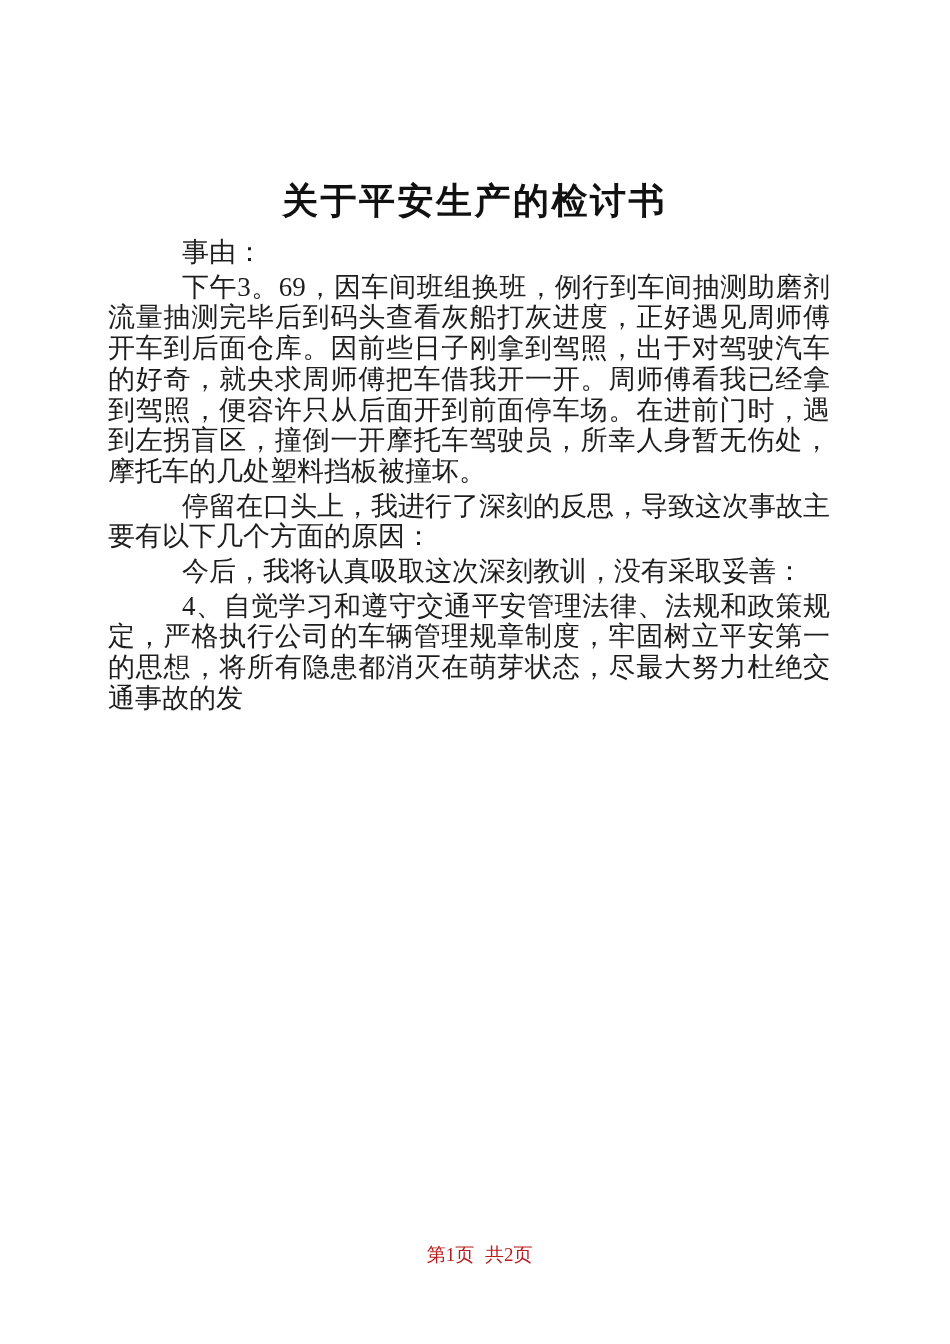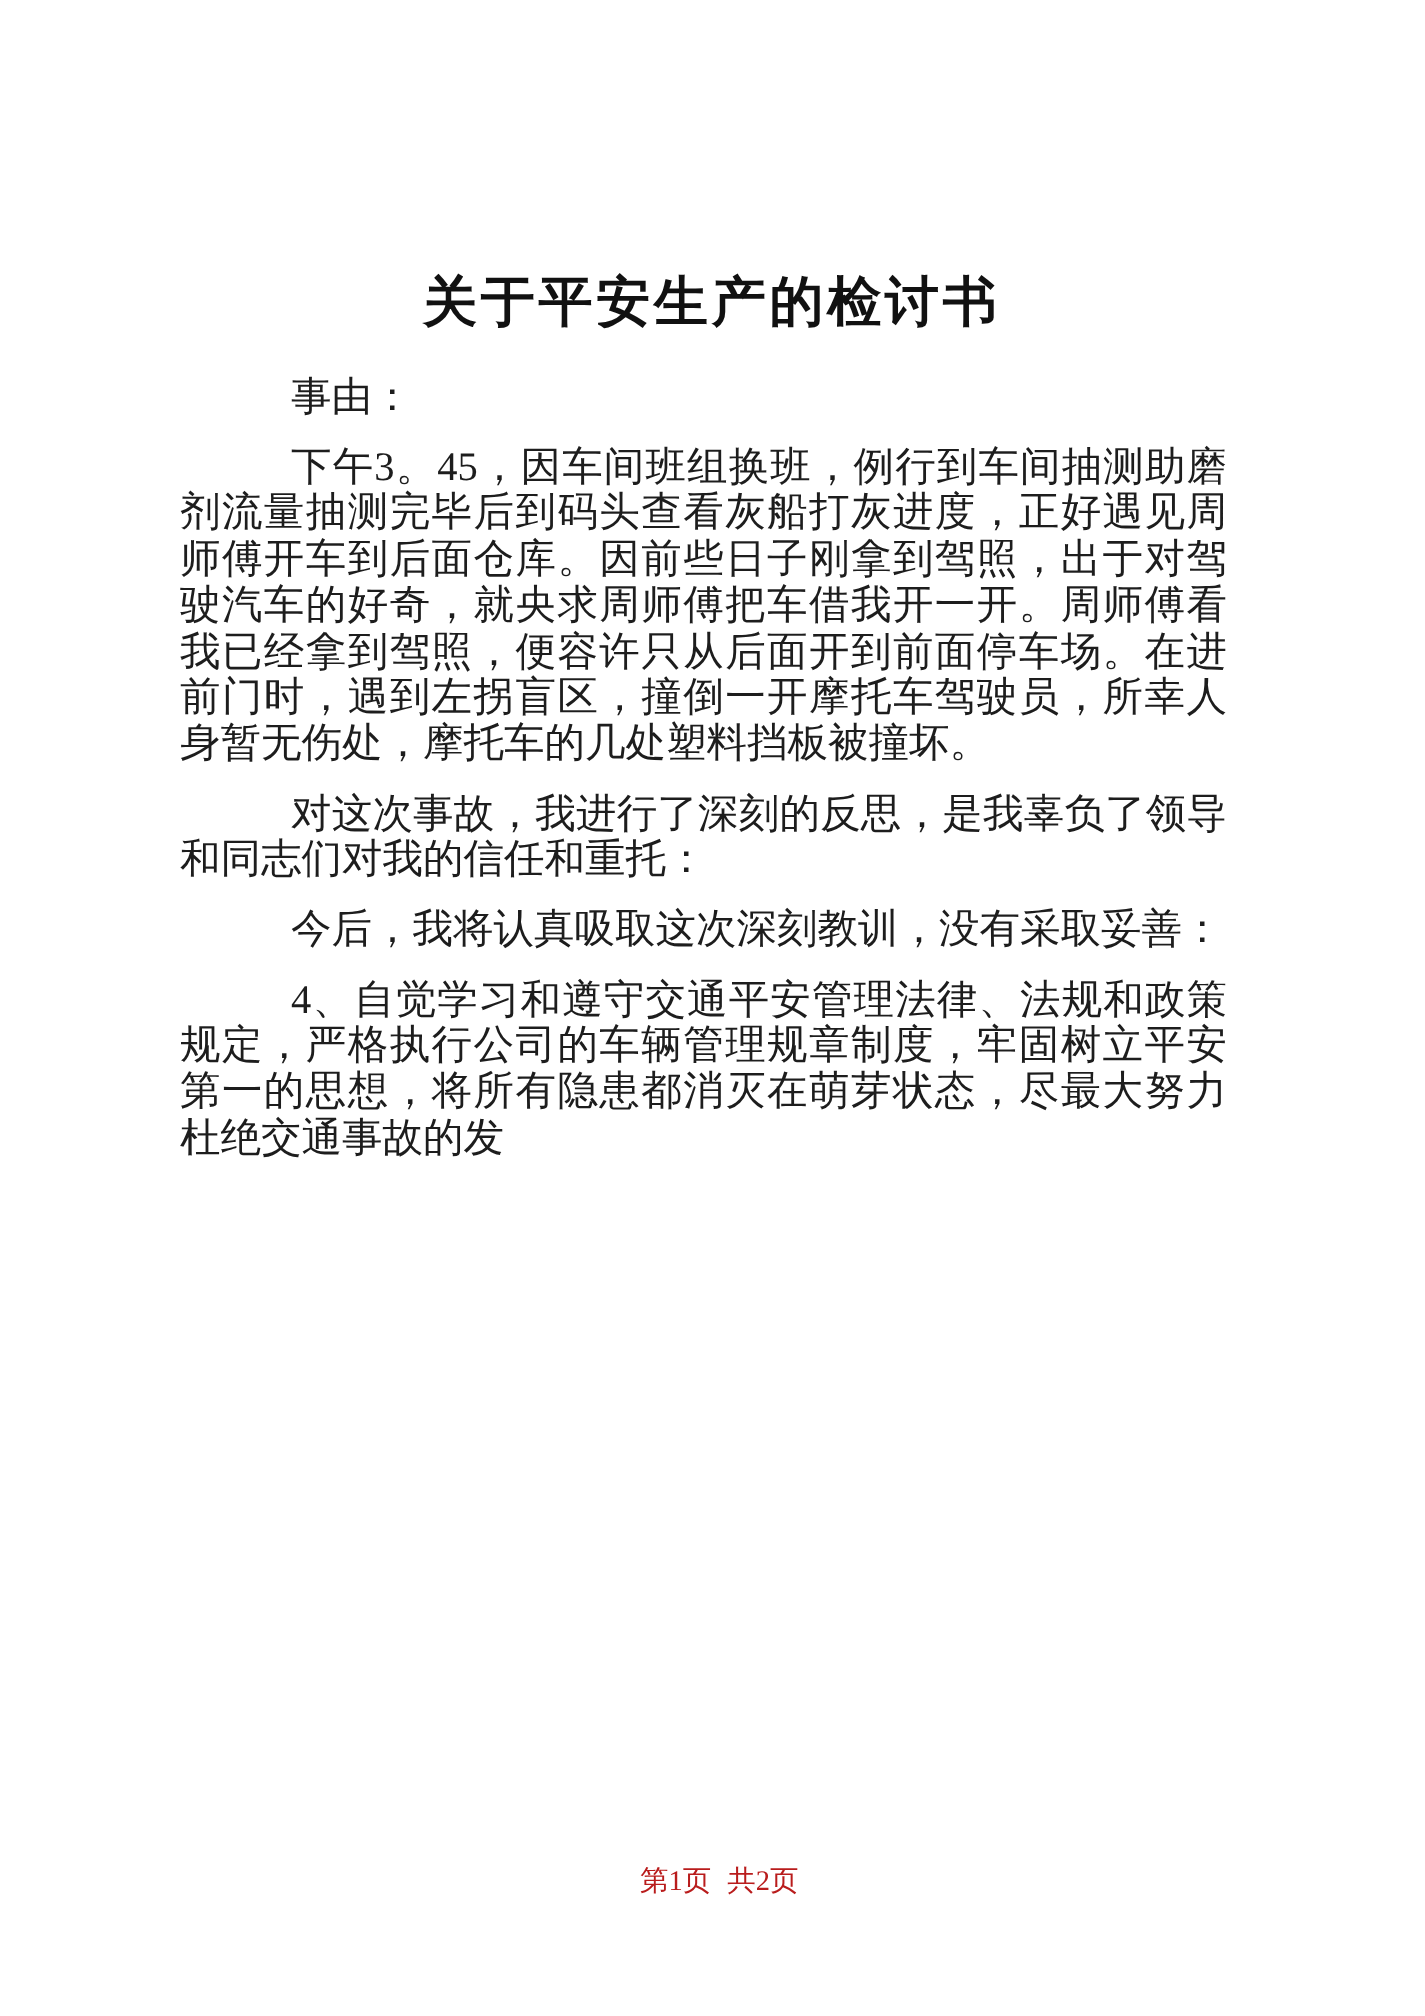--- a/index.html
+++ b/index.html
@@ -35,21 +35,21 @@
     top: 233px;
     left: 104px;
     width: 730px;
     font-size: 27px;
     line-height: 30.7px;
     letter-spacing: 0px;
     text-align: justify;
     color: #1d1d1d;
   }
   .doc-content p {
-    margin: 16px;
+    margin: 4px;
     padding: 0;
     text-indent: 74px;
   }
   .page-footer {
     position: absolute;
     top: 1243px;
     left: 50px;
     right: 0;
     text-align: center;
     font-size: 19px;
@@ -60,22 +60,22 @@
 </style>
 </head>
 <body>
 
 <div class="page">
 
   <h1 class="doc-title">关于平安生产的检讨书</h1>
 
   <div class="doc-content">
     <p>事由：</p>
-    <p>下午3。45，因车间班组换班，例行到车间抽测助磨剂流量抽测完毕后到码头查看灰船打灰进度，正好遇见周师傅开车到后面仓库。因前些日子刚拿到驾照，出于对驾驶汽车的好奇，就央求周师傅把车借我开一开。周师傅看我已经拿到驾照，便容许只从后面开到前面停车场。在进前门时，遇到左拐盲区，撞倒一开摩托车驾驶员，所幸人身暂无伤处，摩托车的几处塑料挡板被撞坏。</p>
-    <p>对这次事故，我进行了深刻的反思，是我辜负了领导和同志们对我的信任和重托：</p>
+    <p>下午3。69，因车间班组换班，例行到车间抽测助磨剂流量抽测完毕后到码头查看灰船打灰进度，正好遇见周师傅开车到后面仓库。因前些日子刚拿到驾照，出于对驾驶汽车的好奇，就央求周师傅把车借我开一开。周师傅看我已经拿到驾照，便容许只从后面开到前面停车场。在进前门时，遇到左拐盲区，撞倒一开摩托车驾驶员，所幸人身暂无伤处，摩托车的几处塑料挡板被撞坏。</p>
+    <p>停留在口头上，我进行了深刻的反思，导致这次事故主要有以下几个方面的原因：</p>
     <p>今后，我将认真吸取这次深刻教训，没有采取妥善：</p>
     <p>4、自觉学习和遵守交通平安管理法律、法规和政策规定，严格执行公司的车辆管理规章制度，牢固树立平安第一的思想，将所有隐患都消灭在萌芽状态，尽最大努力杜绝交通事故的发</p>
   </div>
 
   <div class="page-footer">
     <span>第1页 共2页</span>
   </div>
 
 </div>
 

